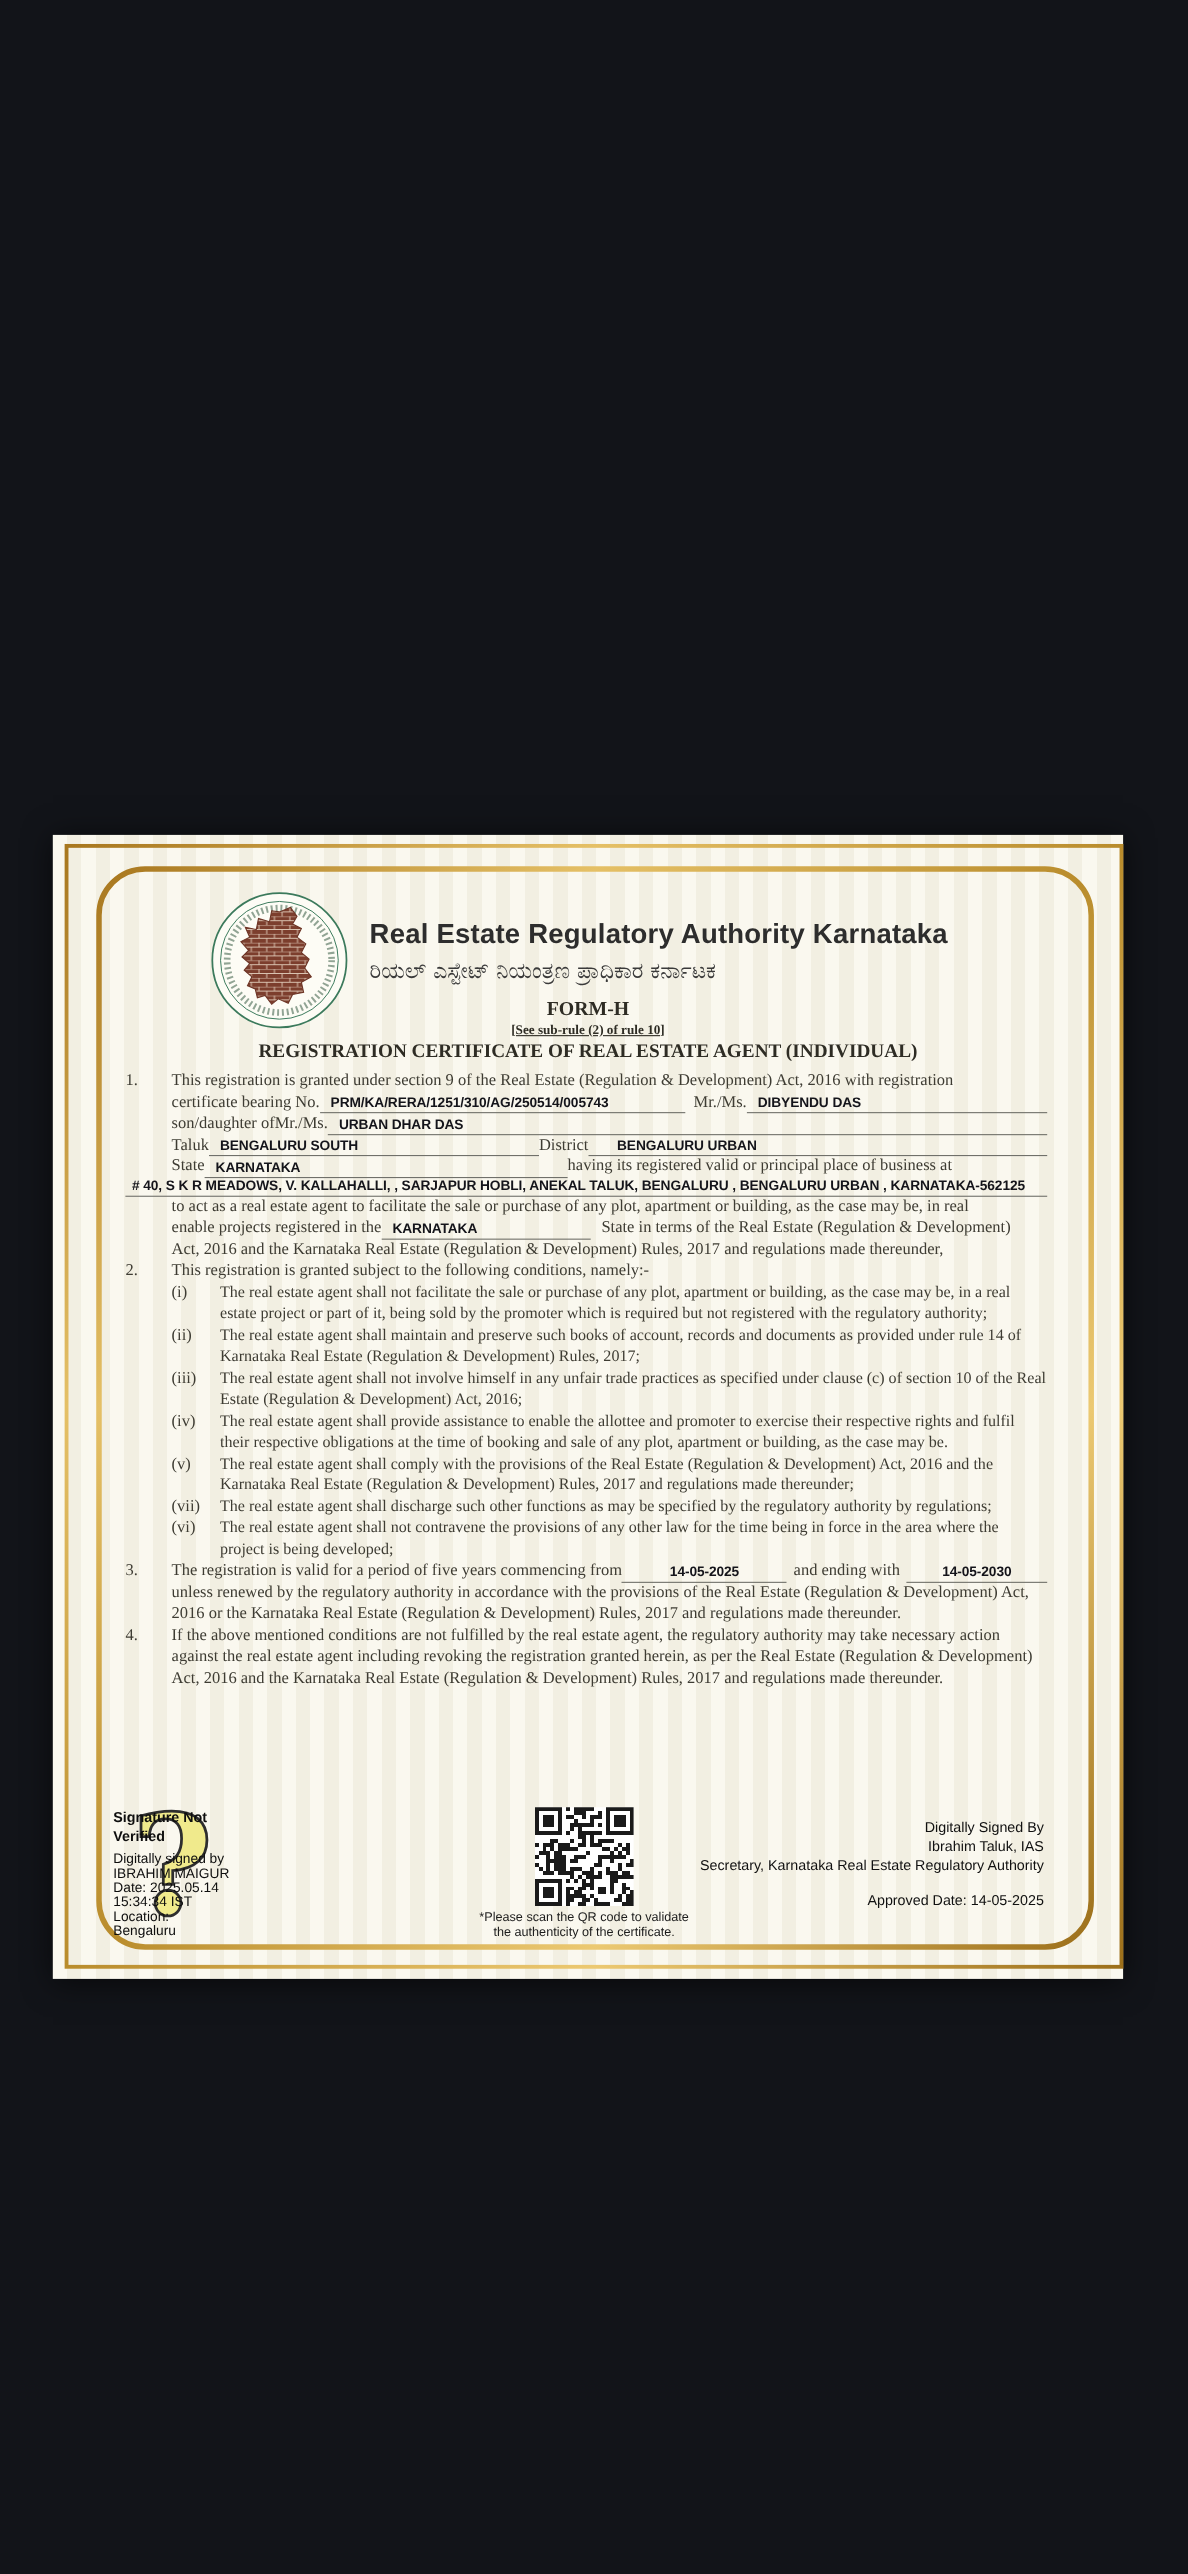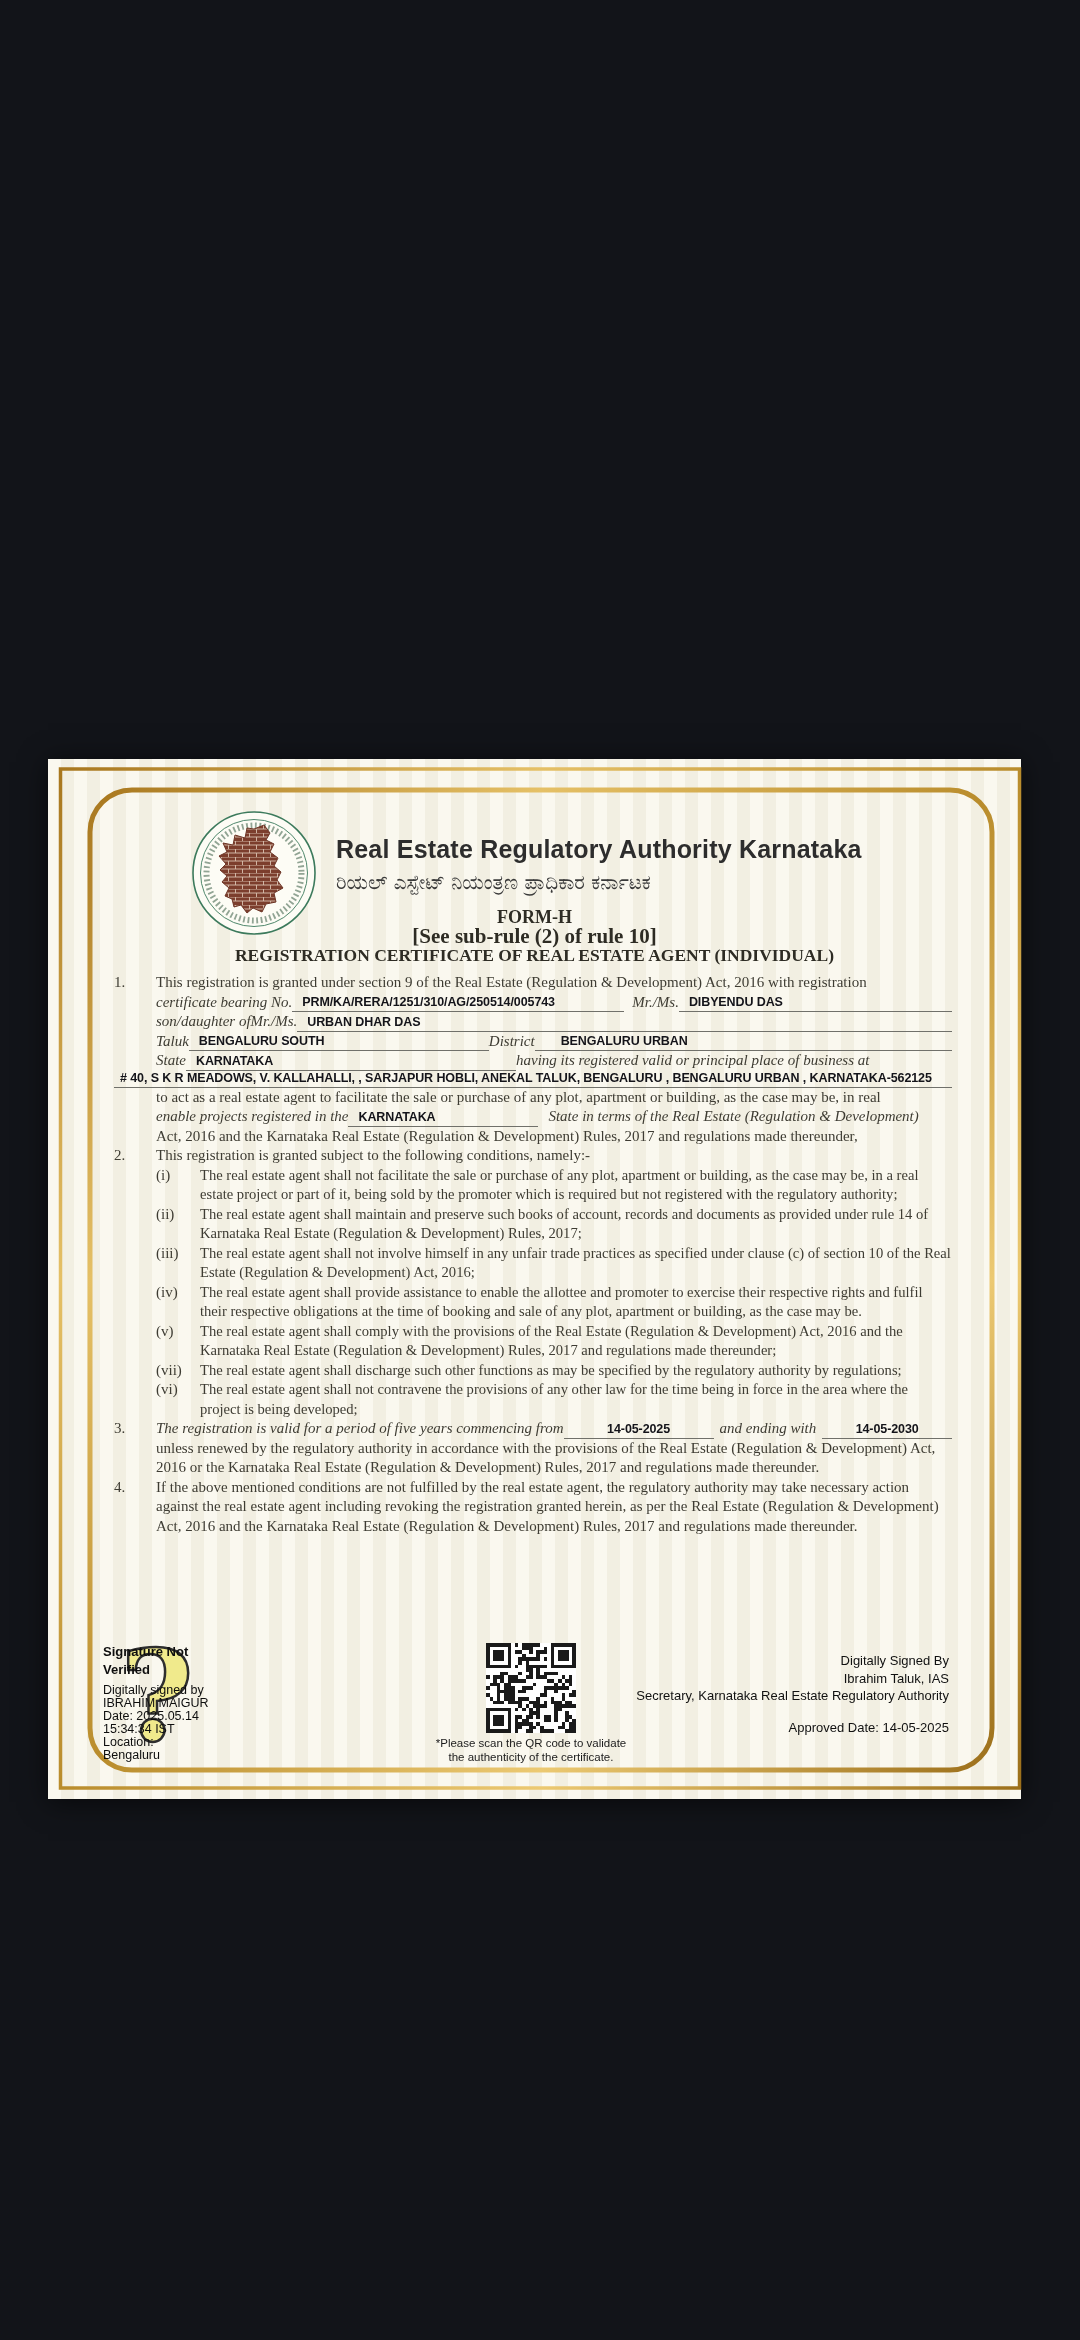--- a/index.html
+++ b/index.html
@@ -14,29 +14,29 @@
     box-shadow:0 3px 26px rgba(0,0,0,.6);
   }
   .frame{position:absolute;inset:0;pointer-events:none;}
   .logo{position:absolute;left:142px;top:50px;width:128px;height:128px;}
   .htext{position:absolute;left:288px;top:76px;}
   .title{font:700 25px "Liberation Sans",sans-serif;color:#2d2d2d;letter-spacing:.2px;}
   .kn{font:400 20px "DejaVu Sans",sans-serif;color:#3a3a3a;margin-top:6px;}
   .formhead{position:absolute;left:0;right:0;top:149px;text-align:center;color:#2e2c24;
     font-family:"Liberation Serif",serif;font-weight:700;}
   .fh1{font-size:18px;line-height:19px;}
-  .fh2{font-size:21px;line-height:18px;}
+  .fh2{font-size:12px;line-height:18px;text-decoration:underline;}
   .fh3{font-size:17.5px;line-height:20px;}
   .docbody{position:absolute;left:66px;top:214px;width:838px;color:#3e3c33;
     font-size:15px;line-height:19.5px;}
   .clause{display:flex;}
   .cnum{flex:0 0 42px;}
   .ccontent{flex:1;min-width:0;}
   .frow{display:flex;align-items:flex-end;}
-  .lbl{white-space:nowrap;font-style:italic;}
+  .lbl{white-space:nowrap;}
   .seg{border-bottom:1.2px solid #70706a;display:flex;align-items:flex-end;white-space:nowrap;overflow:visible;}
   .fill{font:700 12.5px "Liberation Sans",sans-serif;color:#14141a;letter-spacing:-.1px;padding:0 0 2px 10px;}
   .grow{flex:1;}
   .w332{width:332px;align-items:center;}
   .w300{width:300px;}
   .w330{width:330px;}
   .w190{width:190px;}
   .w150{width:150px;}
   .addr-row{margin-left:-42px;}
   .cond{display:flex;}

